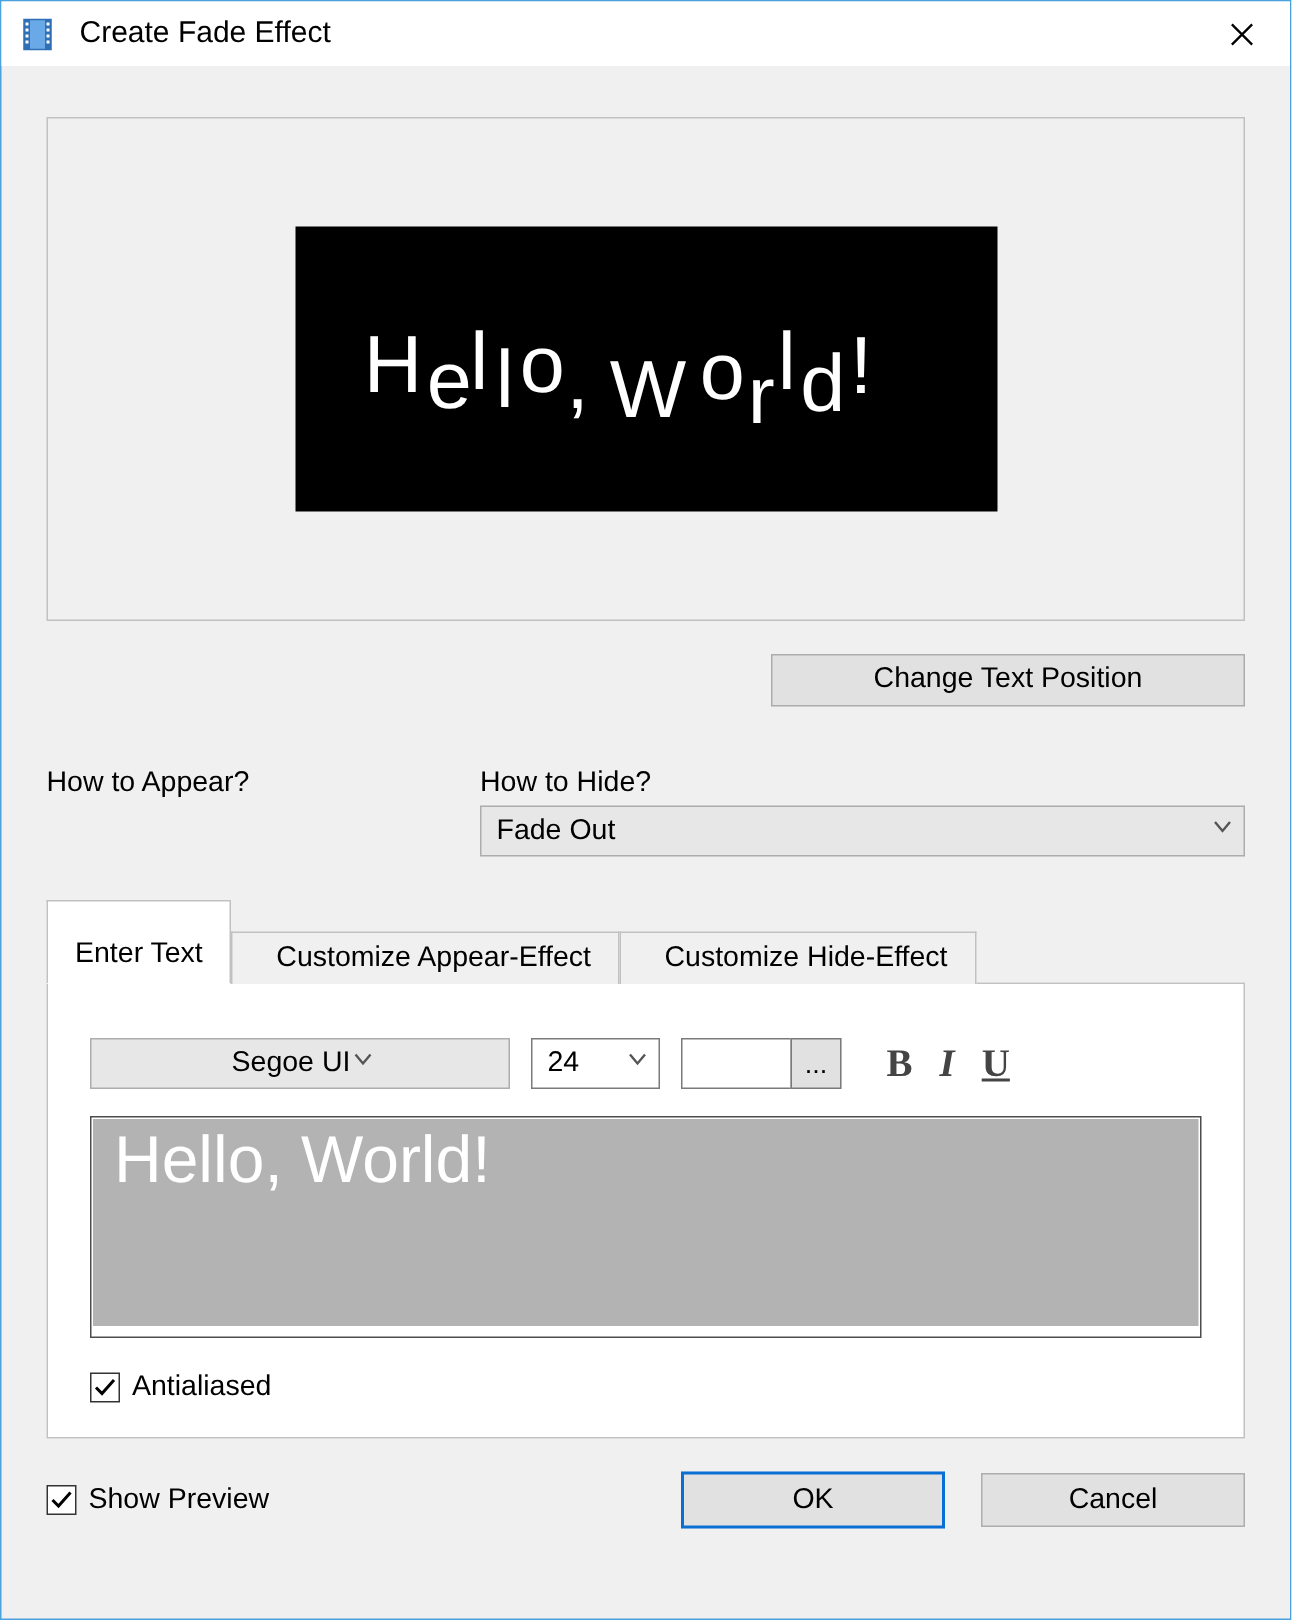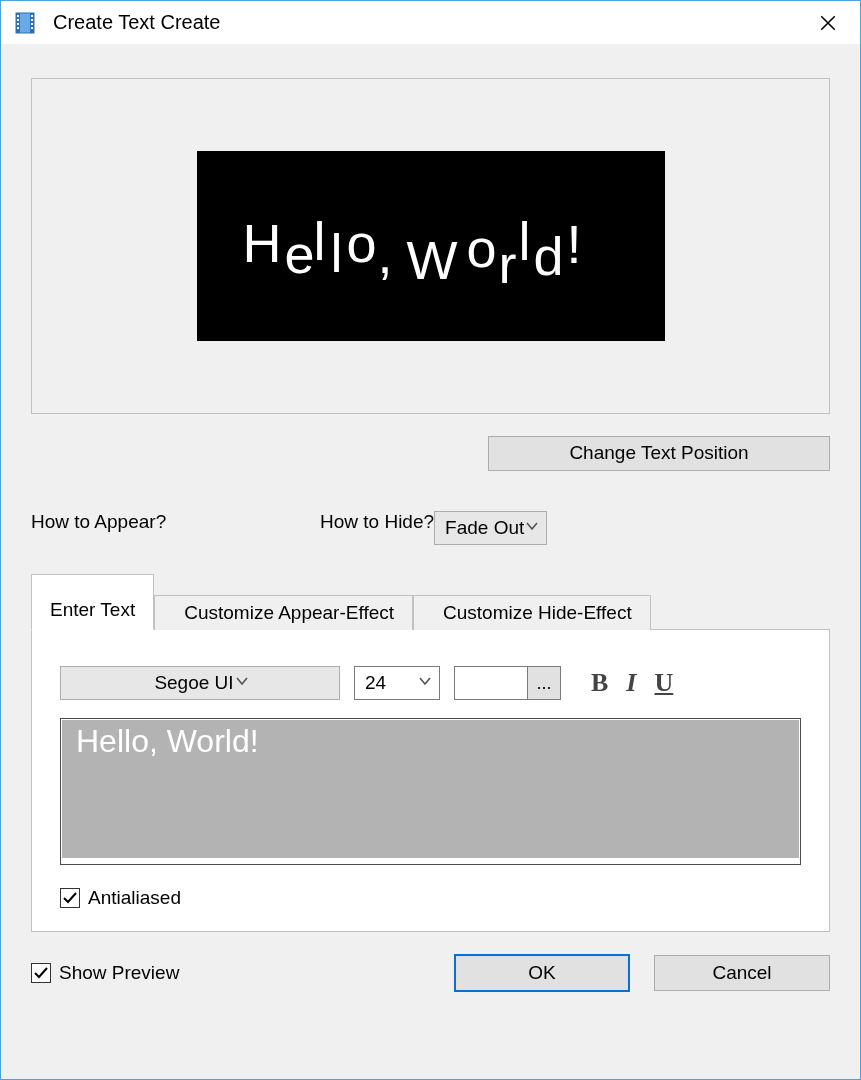--- a/index.html
+++ b/index.html
@@ -88,28 +88,28 @@
     display: flex;
     justify-content: flex-end;
   }
   .btn {
     background: #e1e1e1;
     border: 1px solid #adadad;
     font: inherit;
     padding: 5px 18px 6px 18px;
     min-width: 0;
   }
-  .btn-wide { width: 342px; }
+  .btn-wide { width: 316px; }
 
   .params {
     margin-top: 40px;
     display: flex;
     gap: 22px;
   }
-  .param { display: flex; flex-direction: row; }
+  .param { display: flex; flex-direction: column; }
   .param.appear  { flex: 0 0 267px; }
   .param.duration{ flex: 0 0 198px; }
   .param.hide    { flex: 1 1 auto; }
   .param label { font-size: 19px; color:#000; margin-bottom: 4px; }
   .combo {
     height: 34px;
     background: #e7e7e7;
     border: 1px solid #adadad;
     display: flex;
     align-items: center;
@@ -179,21 +179,21 @@
   }
   .text-input {
     width: 100%;
     height: 138px;
     resize: none;
     border: none;
     outline: none;
     background: #b3b3b3;
     color: #fff;
     font-family: "Segoe UI", sans-serif;
-    font-size: 32px;
+    font-size: 44px;
     font-weight: 300;
     padding: 4px 14px 0 14px;
     line-height: 1.1;
   }
 
   .check-row { margin-top: 22px; display:flex; align-items:center; gap:8px; }
   .check {
     width:20px;height:20px;border:1px solid #333;background:#fff;display:inline-flex;align-items:center;justify-content:center;
   }
   .check svg{width:16px;height:16px;}
@@ -219,21 +219,21 @@
           <rect x="4" y="4" width="2" height="2" fill="#fff"></rect>
           <rect x="4" y="8" width="2" height="2" fill="#fff"></rect>
           <rect x="4" y="12" width="2" height="2" fill="#fff"></rect>
           <rect x="4" y="16" width="2" height="2" fill="#fff"></rect>
           <rect x="18" y="4" width="2" height="2" fill="#fff"></rect>
           <rect x="18" y="8" width="2" height="2" fill="#fff"></rect>
           <rect x="18" y="12" width="2" height="2" fill="#fff"></rect>
           <rect x="18" y="16" width="2" height="2" fill="#fff"></rect>
         </svg>
     </span>
-    <span class="title">Create Text Create</span>
+    <span class="title">Create Fade Effect</span>
     <span class="close-btn">
       <svg viewBox="0 0 16 16">
           <path d="M2 2 L14 14 M14 2 L2 14" stroke="#000" stroke-width="1.4" fill="none"></path>
         </svg>
     </span>
   </div>
 
   <div class="client">
 
     <div class="preview-frame">

